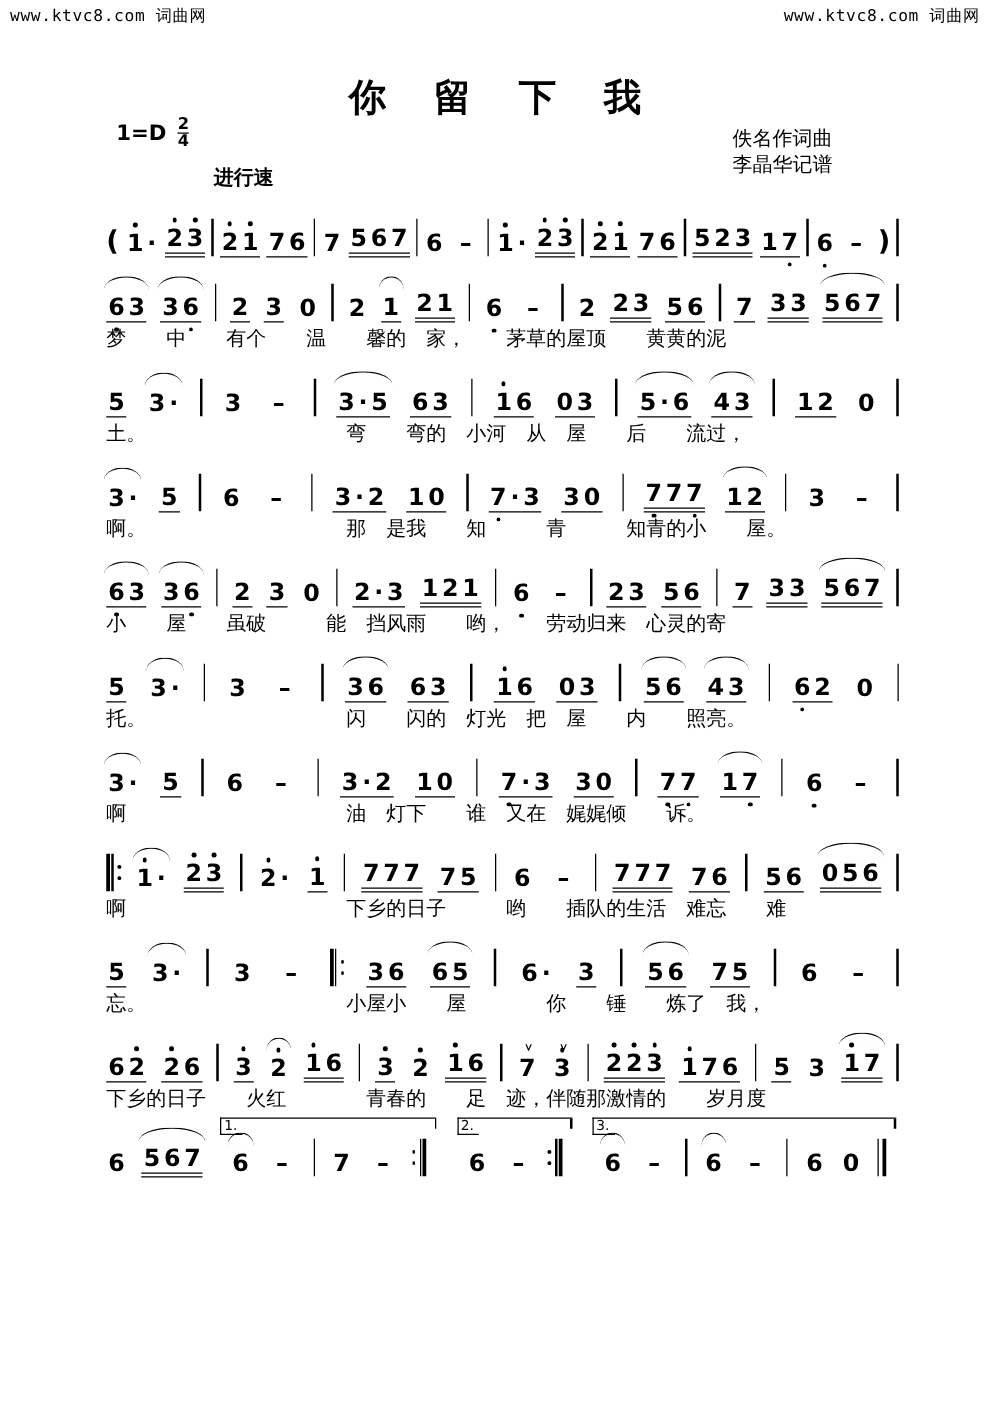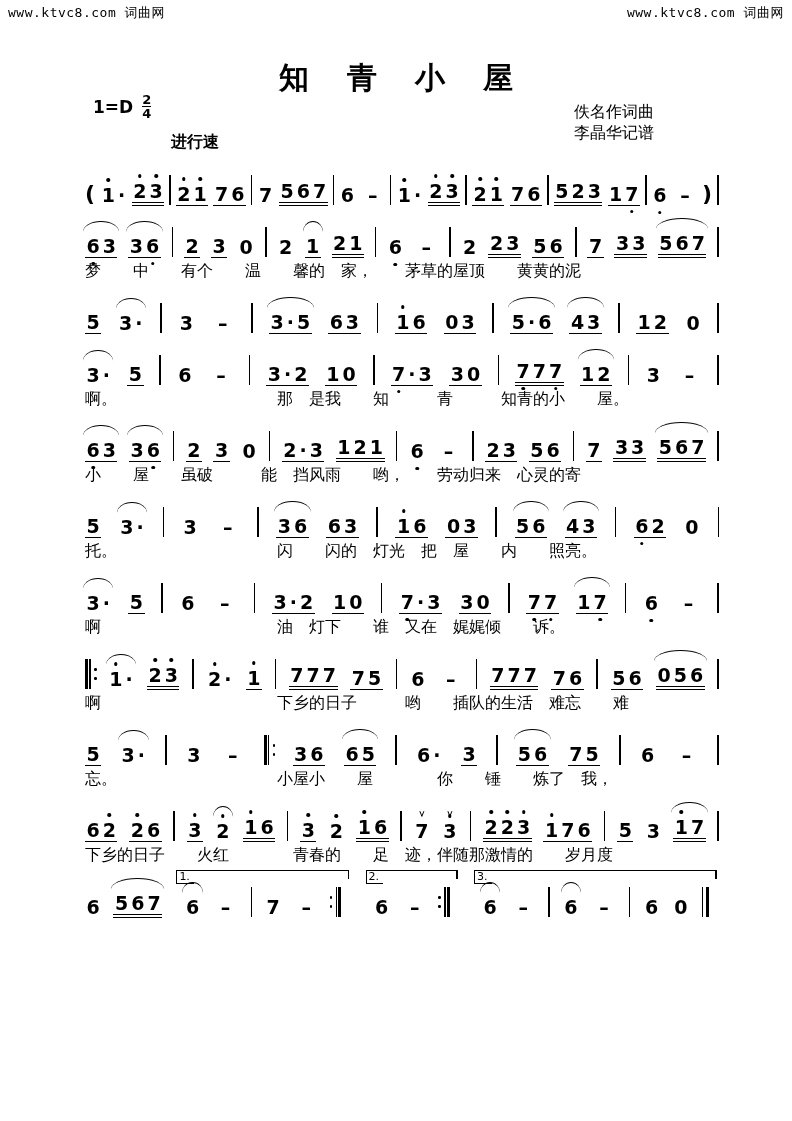--- a/index.html
+++ b/index.html
@@ -13,21 +13,21 @@
 
   .title { position:absolute; top:58px; left:0; width:100%; text-align:center;
            font:bold 30px "DejaVu Sans", sans-serif; letter-spacing:38px; text-indent:38px; }
 
   .keysig { position:absolute; left:93px; top:94px; font:bold 17px "DejaVu Sans", sans-serif;
             display:flex; align-items:center;text-align:right; }
   .ts { display:inline-flex; flex-direction:column; align-items:center;
         font:bold 13px "DejaVu Sans", sans-serif; line-height:12px; margin-left:9px; }
   .ts .den { border-top:1px solid #000; padding-top:1px; }
 
-  .credits { position:absolute; left:574px; top:101px; font:16px "Liberation Serif", serif; line-height:21px; }
+  .credits { position:absolute; left:586px; top:101px; font:16px "Liberation Serif", serif; line-height:21px; }
   .tempo { position:absolute; left:171px; top:132px; font:bold 16px "Liberation Serif", serif; }
 
   .score { position:absolute; left:85px; top:158px; width:634px; }
   .line { margin-bottom:4px; }
   .cells { display:flex; justify-content:space-between; align-items:flex-end; height:48px; }
 
   .g { position:relative; font:bold 19px "DejaVu Sans", sans-serif; line-height:22px; white-space:nowrap; }
   .nc { display:inline-block; position:relative; padding:0 1.5px; }
   .u1 { border-bottom:1.5px solid #000; }
   .u2 { border-bottom:4px double #000; }
@@ -68,21 +68,21 @@
             font:21px "DejaVu Sans", sans-serif; align-items:baseline; }
   .footer .site { font-weight:bold;text-align:right; }
 </style>
 </head>
 <body>
 
 <div class="page">
   <div class="wm wm-left">www.ktvc8.com 词曲网</div>
   <div class="wm wm-right">www.ktvc8.com 词曲网</div>
 
-  <div class="title">知青小屋</div>
+  <div class="title">你留下我</div>
 
   <div class="keysig">
     <span>1=D</span>
     <span class="ts">
       <span class="num">2</span>
       <span class="den">4</span>
     </span>
   </div>
 
   <div class="credits">
@@ -164,20 +164,21 @@
           <div class="g u1"><span class="nc hi">1</span><span class="nc">6</span></div>
           <div class="g u1"><span class="nc">0</span><span class="nc">3</span></div>
           <div class="bl"></div>
           <div class="g u1 arc"><span class="nc">5</span><span class="nc">·</span><span class="nc">6</span></div>
           <div class="g u1 arc"><span class="nc">4</span><span class="nc">3</span></div>
           <div class="bl"></div>
           <div class="g u1"><span class="nc">1</span><span class="nc">2</span></div>
           <div class="g"><span class="nc">0</span></div>
           <div class="bl"></div>
         </div>
+        <div class="lyrics">土。　　　　　　　　　　弯　　弯的　小河　从　屋　　后　　流过，</div>
       </div>
       <div class="line">
         <div class="cells">
           <div class="g arc"><span class="nc">3</span><span class="nc">·</span></div>
           <div class="g u1"><span class="nc">5</span></div>
           <div class="bl"></div>
           <div class="g"><span class="nc">6</span></div>
           <div class="dash">–</div>
           <div class="bl"></div>
           <div class="g u1"><span class="nc">3</span><span class="nc">·</span><span class="nc">2</span></div>

